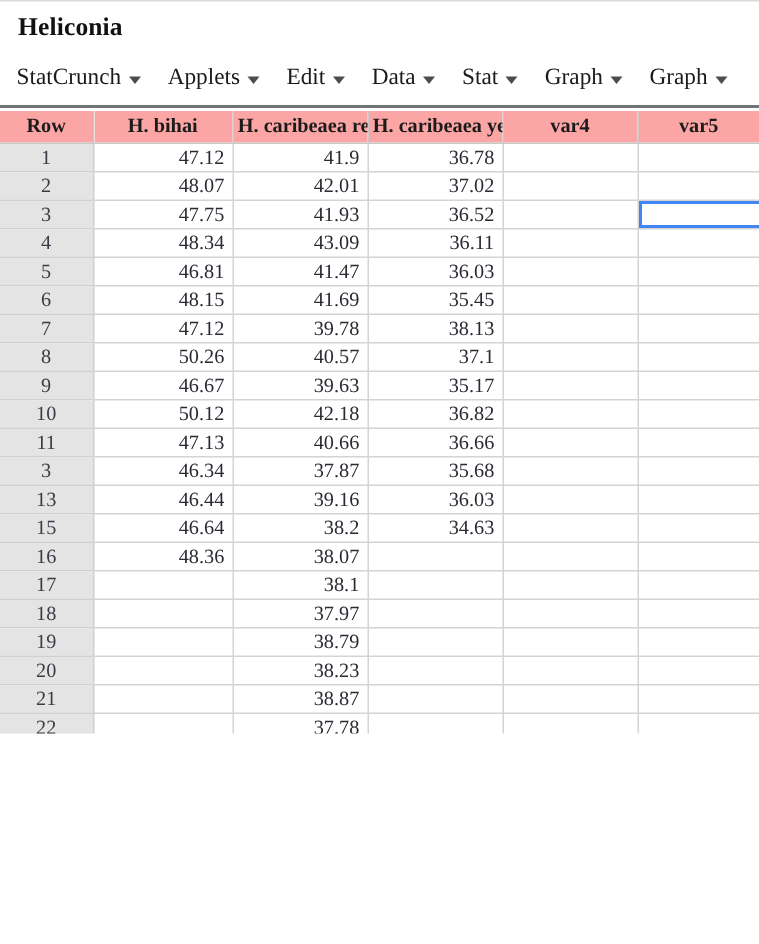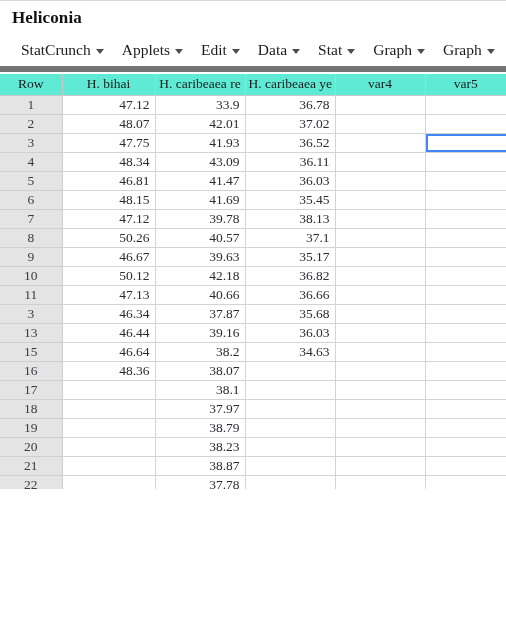--- a/index.html
+++ b/index.html
@@ -37,23 +37,23 @@
     font-size: 17px;
     letter-spacing: 0.1px;
     color: #111111;
   }
 
   
   .menu-bar {
     height: 38px;
     display: flex;
     align-items: center;
-    padding-left: 21px;
-    box-sizing: border-box;
-    border-bottom: 6px solid #737373;
+    padding-left: 11px;
+    box-sizing: border-box;
+    border-bottom: 2px solid #737373;
   }
   .menu-item {
     display: inline-flex;
     align-items: center;
     font-family: "Liberation Serif", "DejaVu Serif", serif;
     font-size: 15.5px;
     color: #1b1b1b;
     margin-right: 18px;
     white-space: nowrap;
     cursor: default;
@@ -89,22 +89,22 @@
   }
   table.grid col.c-row  { width: 62px; }
   table.grid col.c-d1   { width: 93px; }
   table.grid col.c-d2   { width: 90px; }
   table.grid col.c-d3   { width: 90px; }
   table.grid col.c-d4   { width: 90px; }
   table.grid col.c-d5   { width: 81px; }
 
   thead th {
     height: 21px;
-    background: #5eead4;
-    font-weight: normal;
+    background: #fca5a5;
+    font-weight: bold;
     font-size: 13.5px;
     color: #1b1b1b;
     border-right: 1px solid #c9c9c9;
     border-bottom: 1px solid #c9c9c9;
     text-align: center;
     padding: 0 3px;
     box-sizing: border-box;
     overflow: hidden;
     white-space: nowrap;
     text-overflow: clip;
@@ -208,21 +208,21 @@
           <th>H. caribeaea re</th>
           <th>H. caribeaea ye</th>
           <th>var4</th>
           <th>var5</th>
         </tr>
       </thead>
       <tbody id="grid-body">
           <tr>
             <td class="rownum">1</td>
             <td>47.12</td>
-            <td>33.9</td>
+            <td>41.9</td>
             <td>36.78</td>
             <td></td>
             <td></td>
           </tr>
           <tr>
             <td class="rownum">2</td>
             <td>48.07</td>
             <td>42.01</td>
             <td>37.02</td>
             <td></td>

